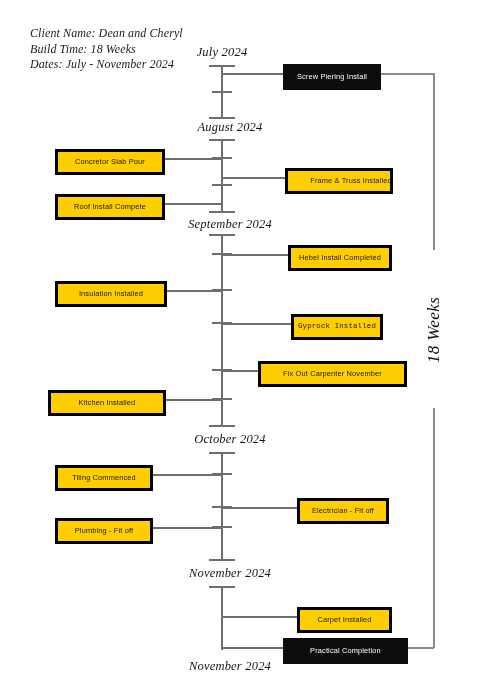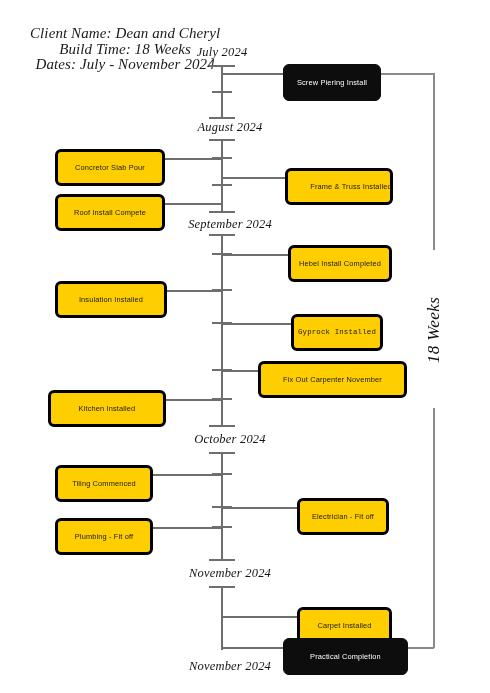--- a/index.html
+++ b/index.html
@@ -21,26 +21,25 @@
     height: 693px;
   }
 
   
   .header {
     position: absolute;
     left: 30px;
     top: 26px;
     font-family: "Liberation Serif", serif;
     font-style: italic;
-    font-size: 15px;
+    font-size: 12px;
     color: #1b1b1b;
     line-height: 15.5px;
     letter-spacing: 0.1px;
     white-space: nowrap;
-    text-align: center;
   }
   .header div { white-space: nowrap; }
 
   
   .month-label {
     position: absolute;
     font-family: "Liberation Serif", serif;
     font-style: italic;
     font-size: 12.5px;
     color: #141414;
@@ -61,23 +60,22 @@
   
   .box {
     position: absolute;
     box-sizing: border-box;
     display: flex;
     align-items: center;
     justify-content: center;
     font-size: 7.4px;
     letter-spacing: 0.15px;
     white-space: nowrap;
-    height: 37px;
+    height: 26px;
     line-height: 1;
-    border-radius: 6px;
   }
   .box.yellow {
     background: #FFCE00;
     border: 3px solid #000000;
     color: #181818;
   }
   .box.black {
     background: #0D0D0D;
     border: 1px solid #0D0D0D;
     color: #ffffff;

